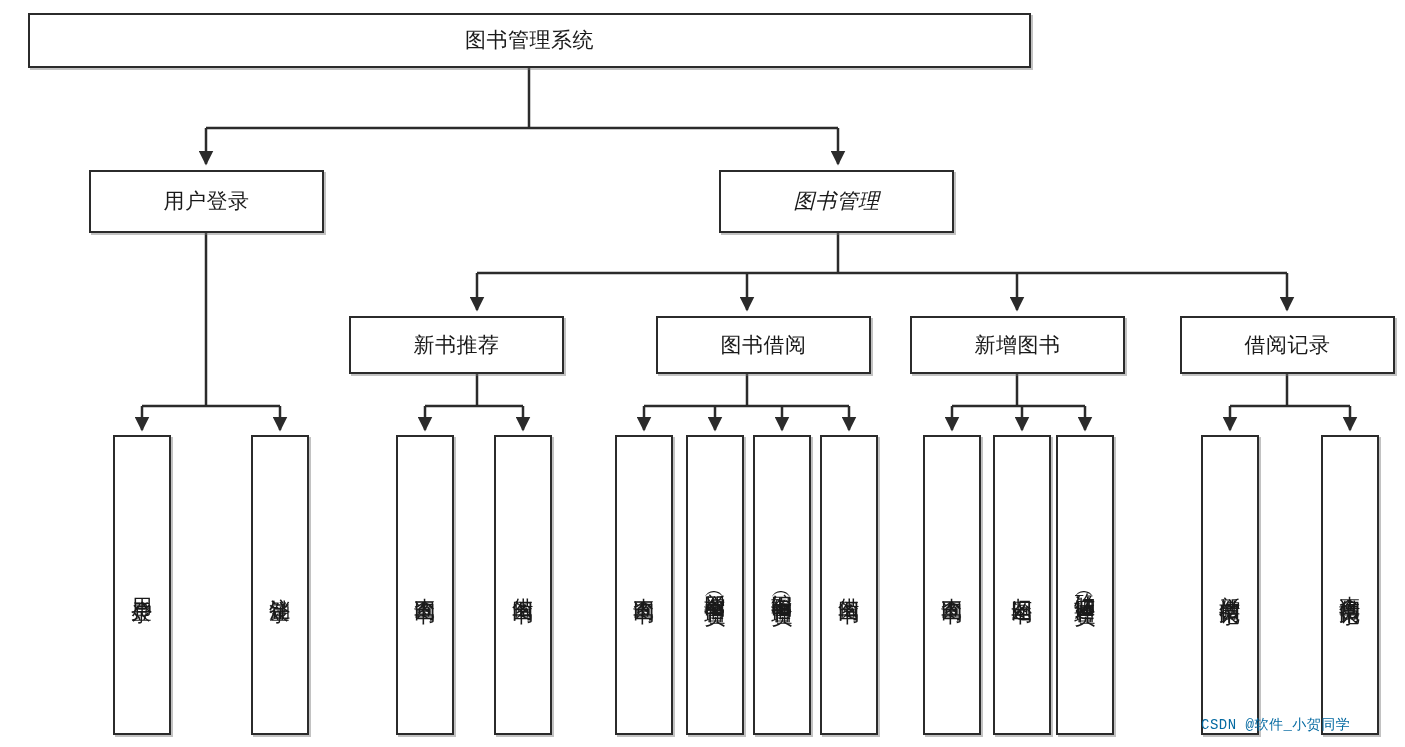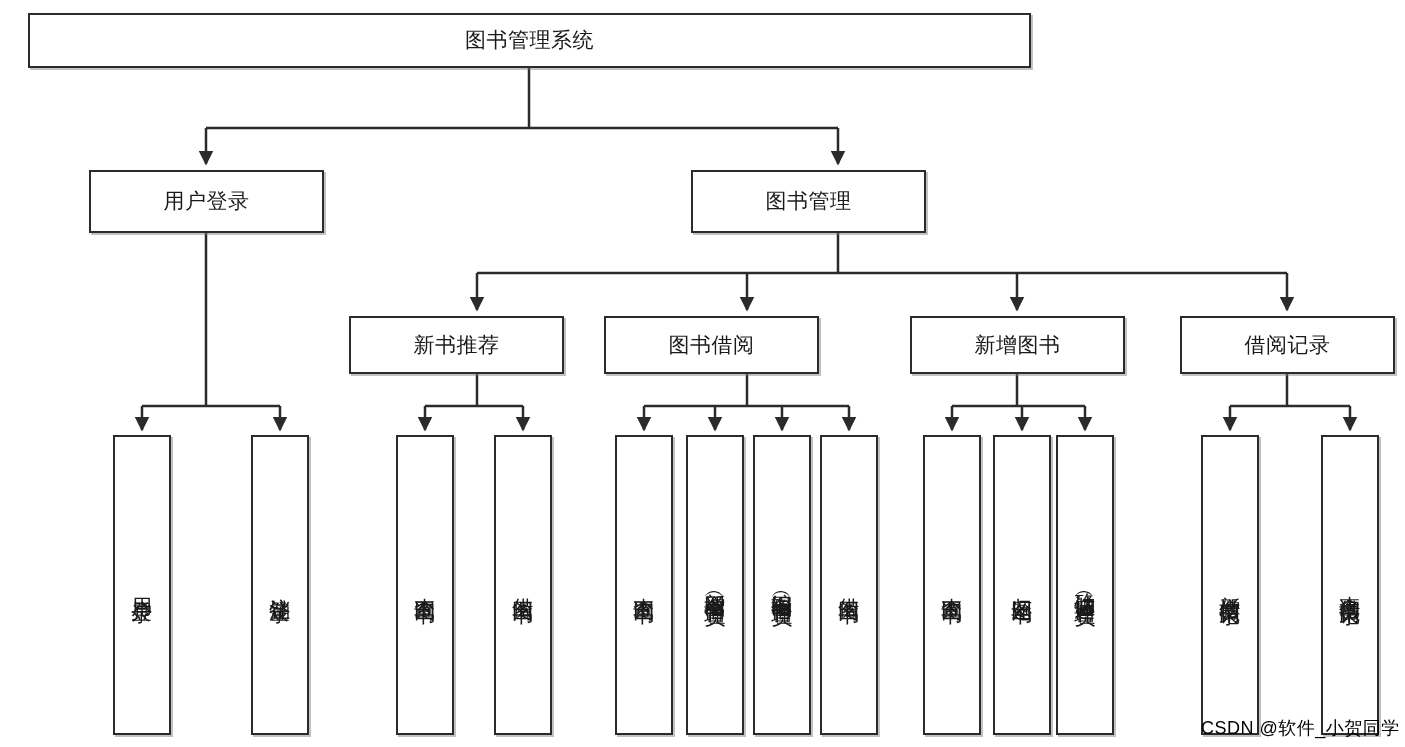--- a/index.html
+++ b/index.html
@@ -54,25 +54,26 @@
     writing-mode: vertical-rl;
     text-orientation: upright;
     font-size: 21px;
     line-height: 1.22;
     letter-spacing: 2px;
     white-space: normal;
     max-height: 100%;
   }
   .watermark {
     position: absolute;
-    font-size: 18px;
-    color: #000000;
+    font-size: 14px;
+    color: #0369a1;
     white-space: nowrap;
     z-index: 5;
     letter-spacing: 0.5px;
+    font-family: Liberation Mono, monospace;
   }
 </style>
 </head>
 <body>
 
 <div id="canvas">
 
   <svg id="edges" viewBox="0 0 1405 747" width="1405" height="747" xmlns="http://www.w3.org/2000/svg">
     <defs>
       <marker id="arrow" viewBox="0 0 10 10" refX="9" refY="5" markerWidth="6" markerHeight="6" orient="auto-start-reverse">
@@ -128,28 +129,28 @@
     </g>
   </svg>
 
   <div class="node" style="left:20px; top:13px; width:1003px; height:55px;">
     <span class="node-label">图书管理系统</span>
   </div>
 
   <div class="node" style="left:81px; top:170px; width:235px; height:63px;">
     <span class="node-label">用户登录</span>
   </div>
-  <div class="node" style="left:683px; top:170px; width:235px; height:63px;">
+  <div class="node" style="left:711px; top:170px; width:235px; height:63px;font-style:italic;">
     <span class="node-label">图书管理</span>
   </div>
 
   <div class="node" style="left:341px; top:316px; width:215px; height:58px;">
     <span class="node-label">新书推荐</span>
   </div>
-  <div class="node" style="left:596px; top:316px; width:215px; height:58px;justify-content:center;">
+  <div class="node" style="left:648px; top:316px; width:215px; height:58px;justify-content:center;">
     <span class="node-label">图书借阅</span>
   </div>
   <div class="node" style="left:902px; top:316px; width:215px; height:58px;">
     <span class="node-label">新增图书</span>
   </div>
   <div class="node" style="left:1172px; top:316px; width:215px; height:58px;">
     <span class="node-label">借阅记录</span>
   </div>
 
   <div class="node leaf" style="left:105px; top:435px; width:58px; height:300px;">

